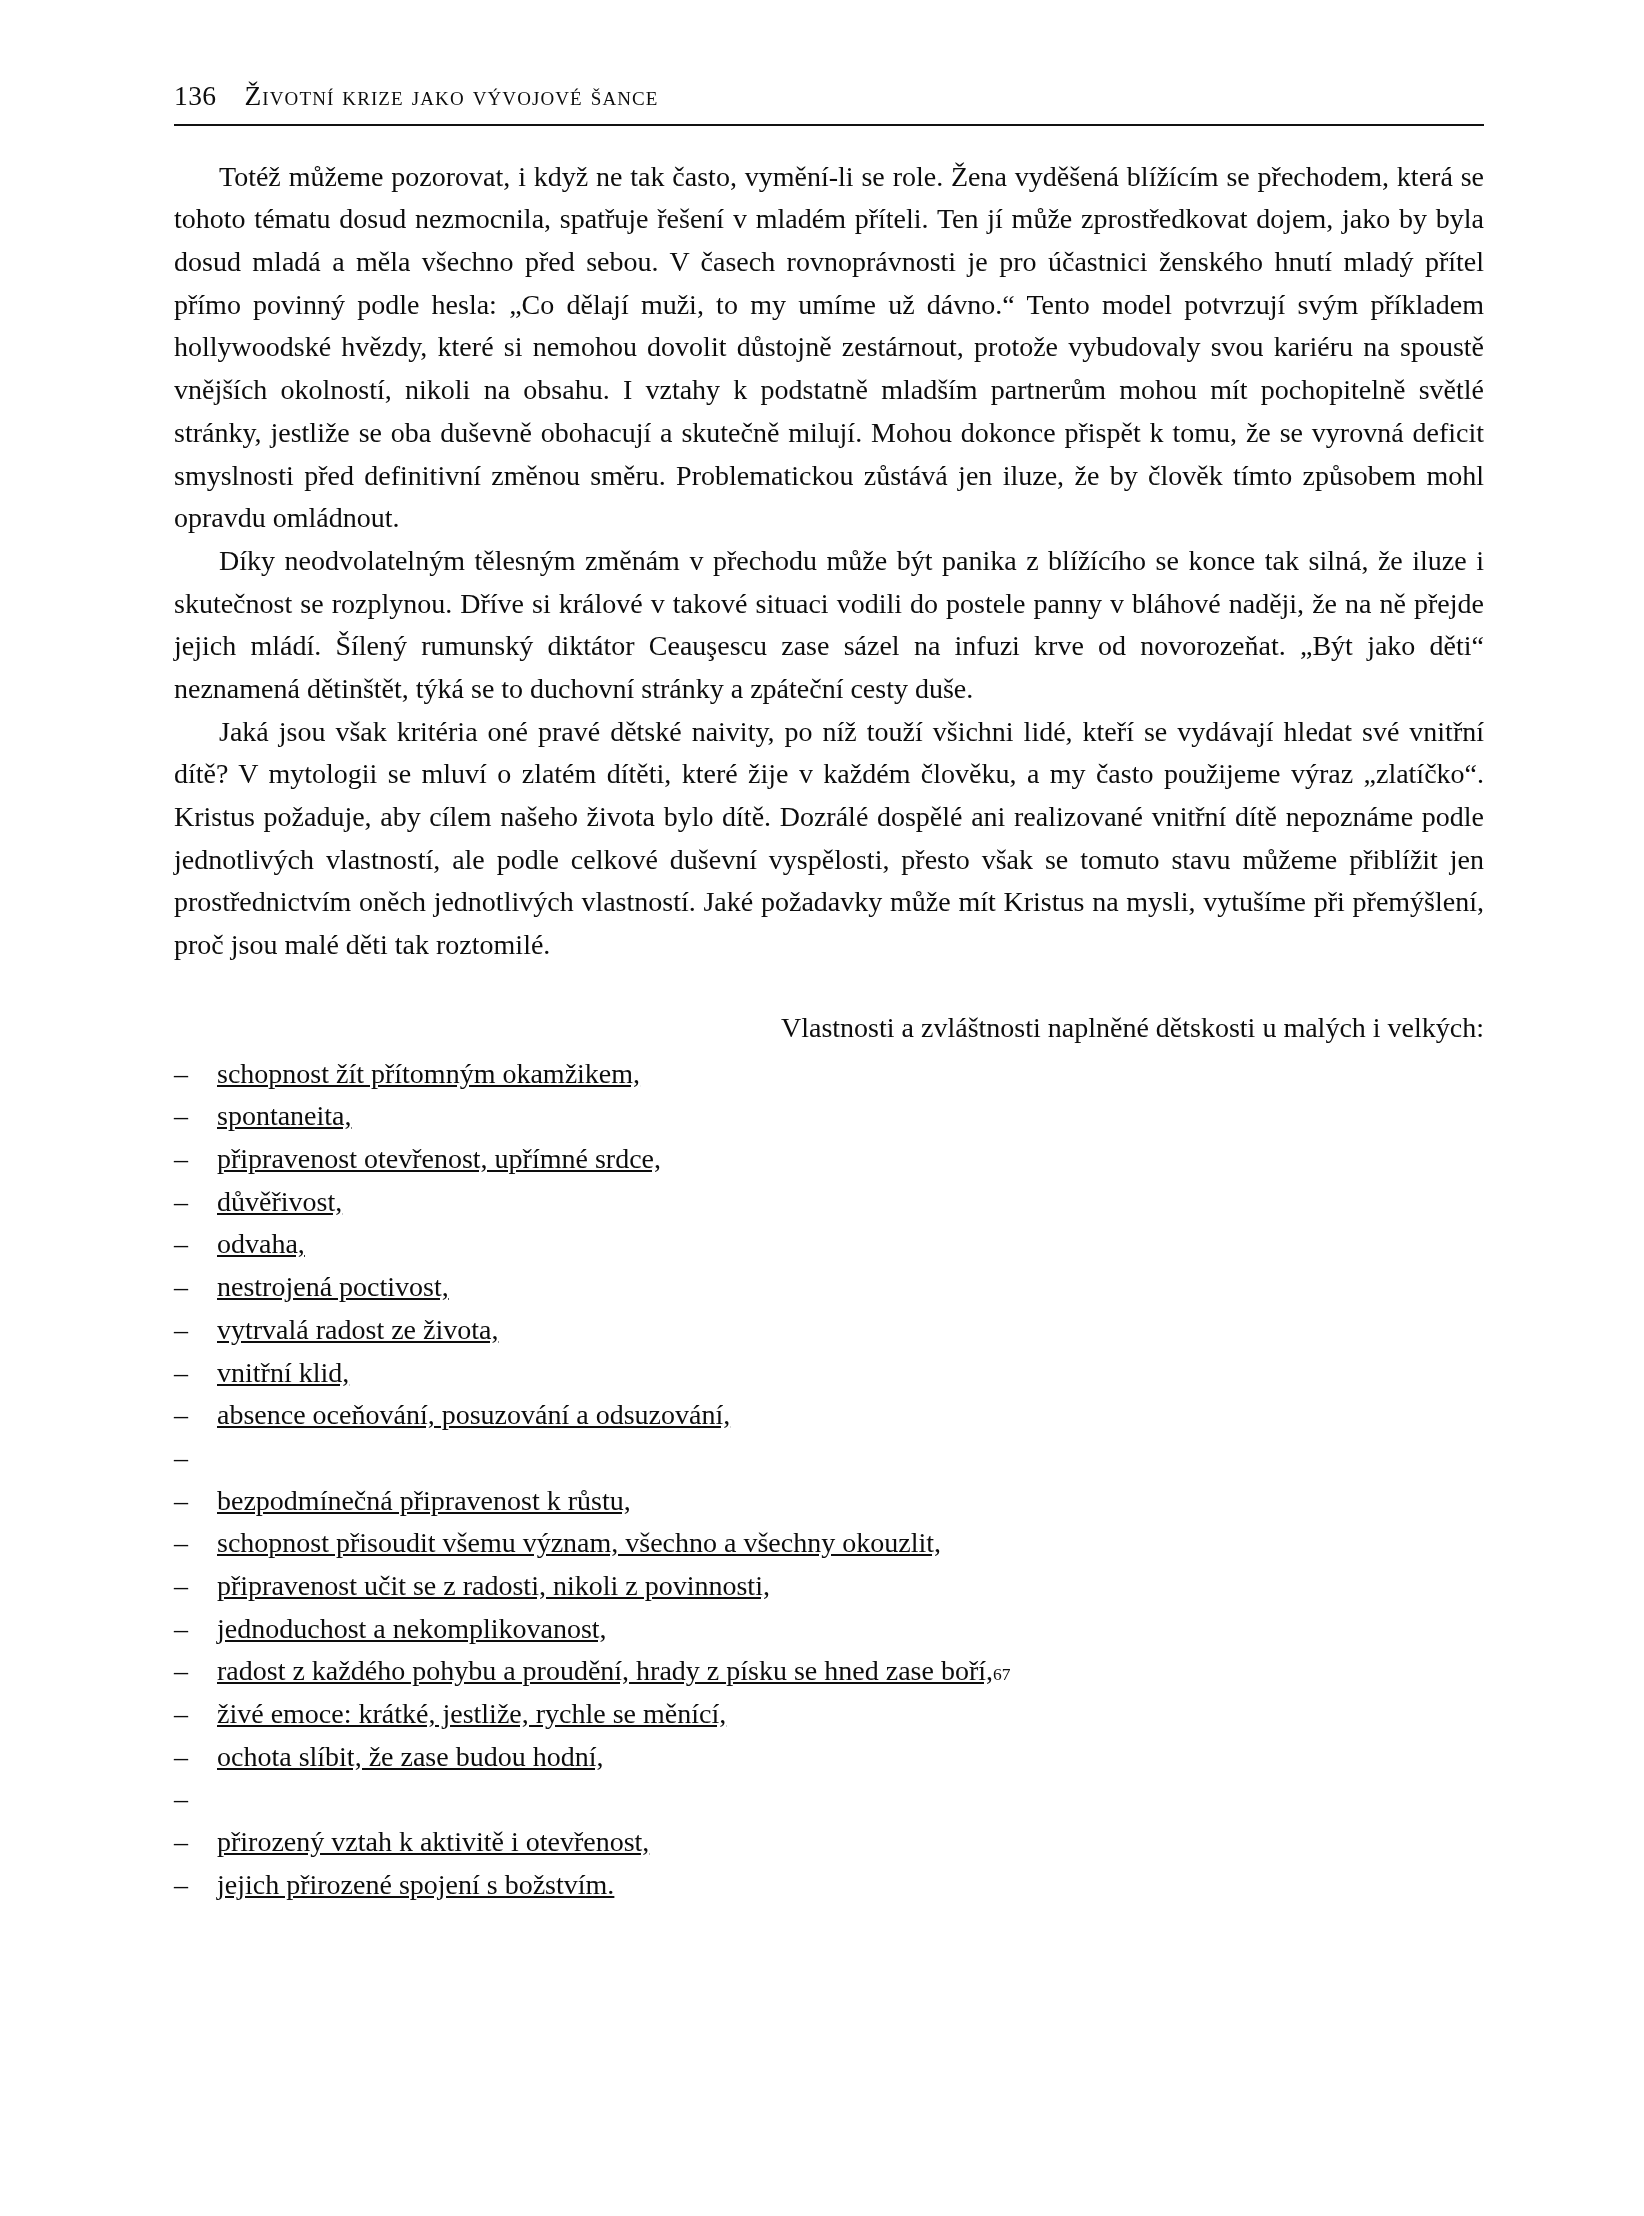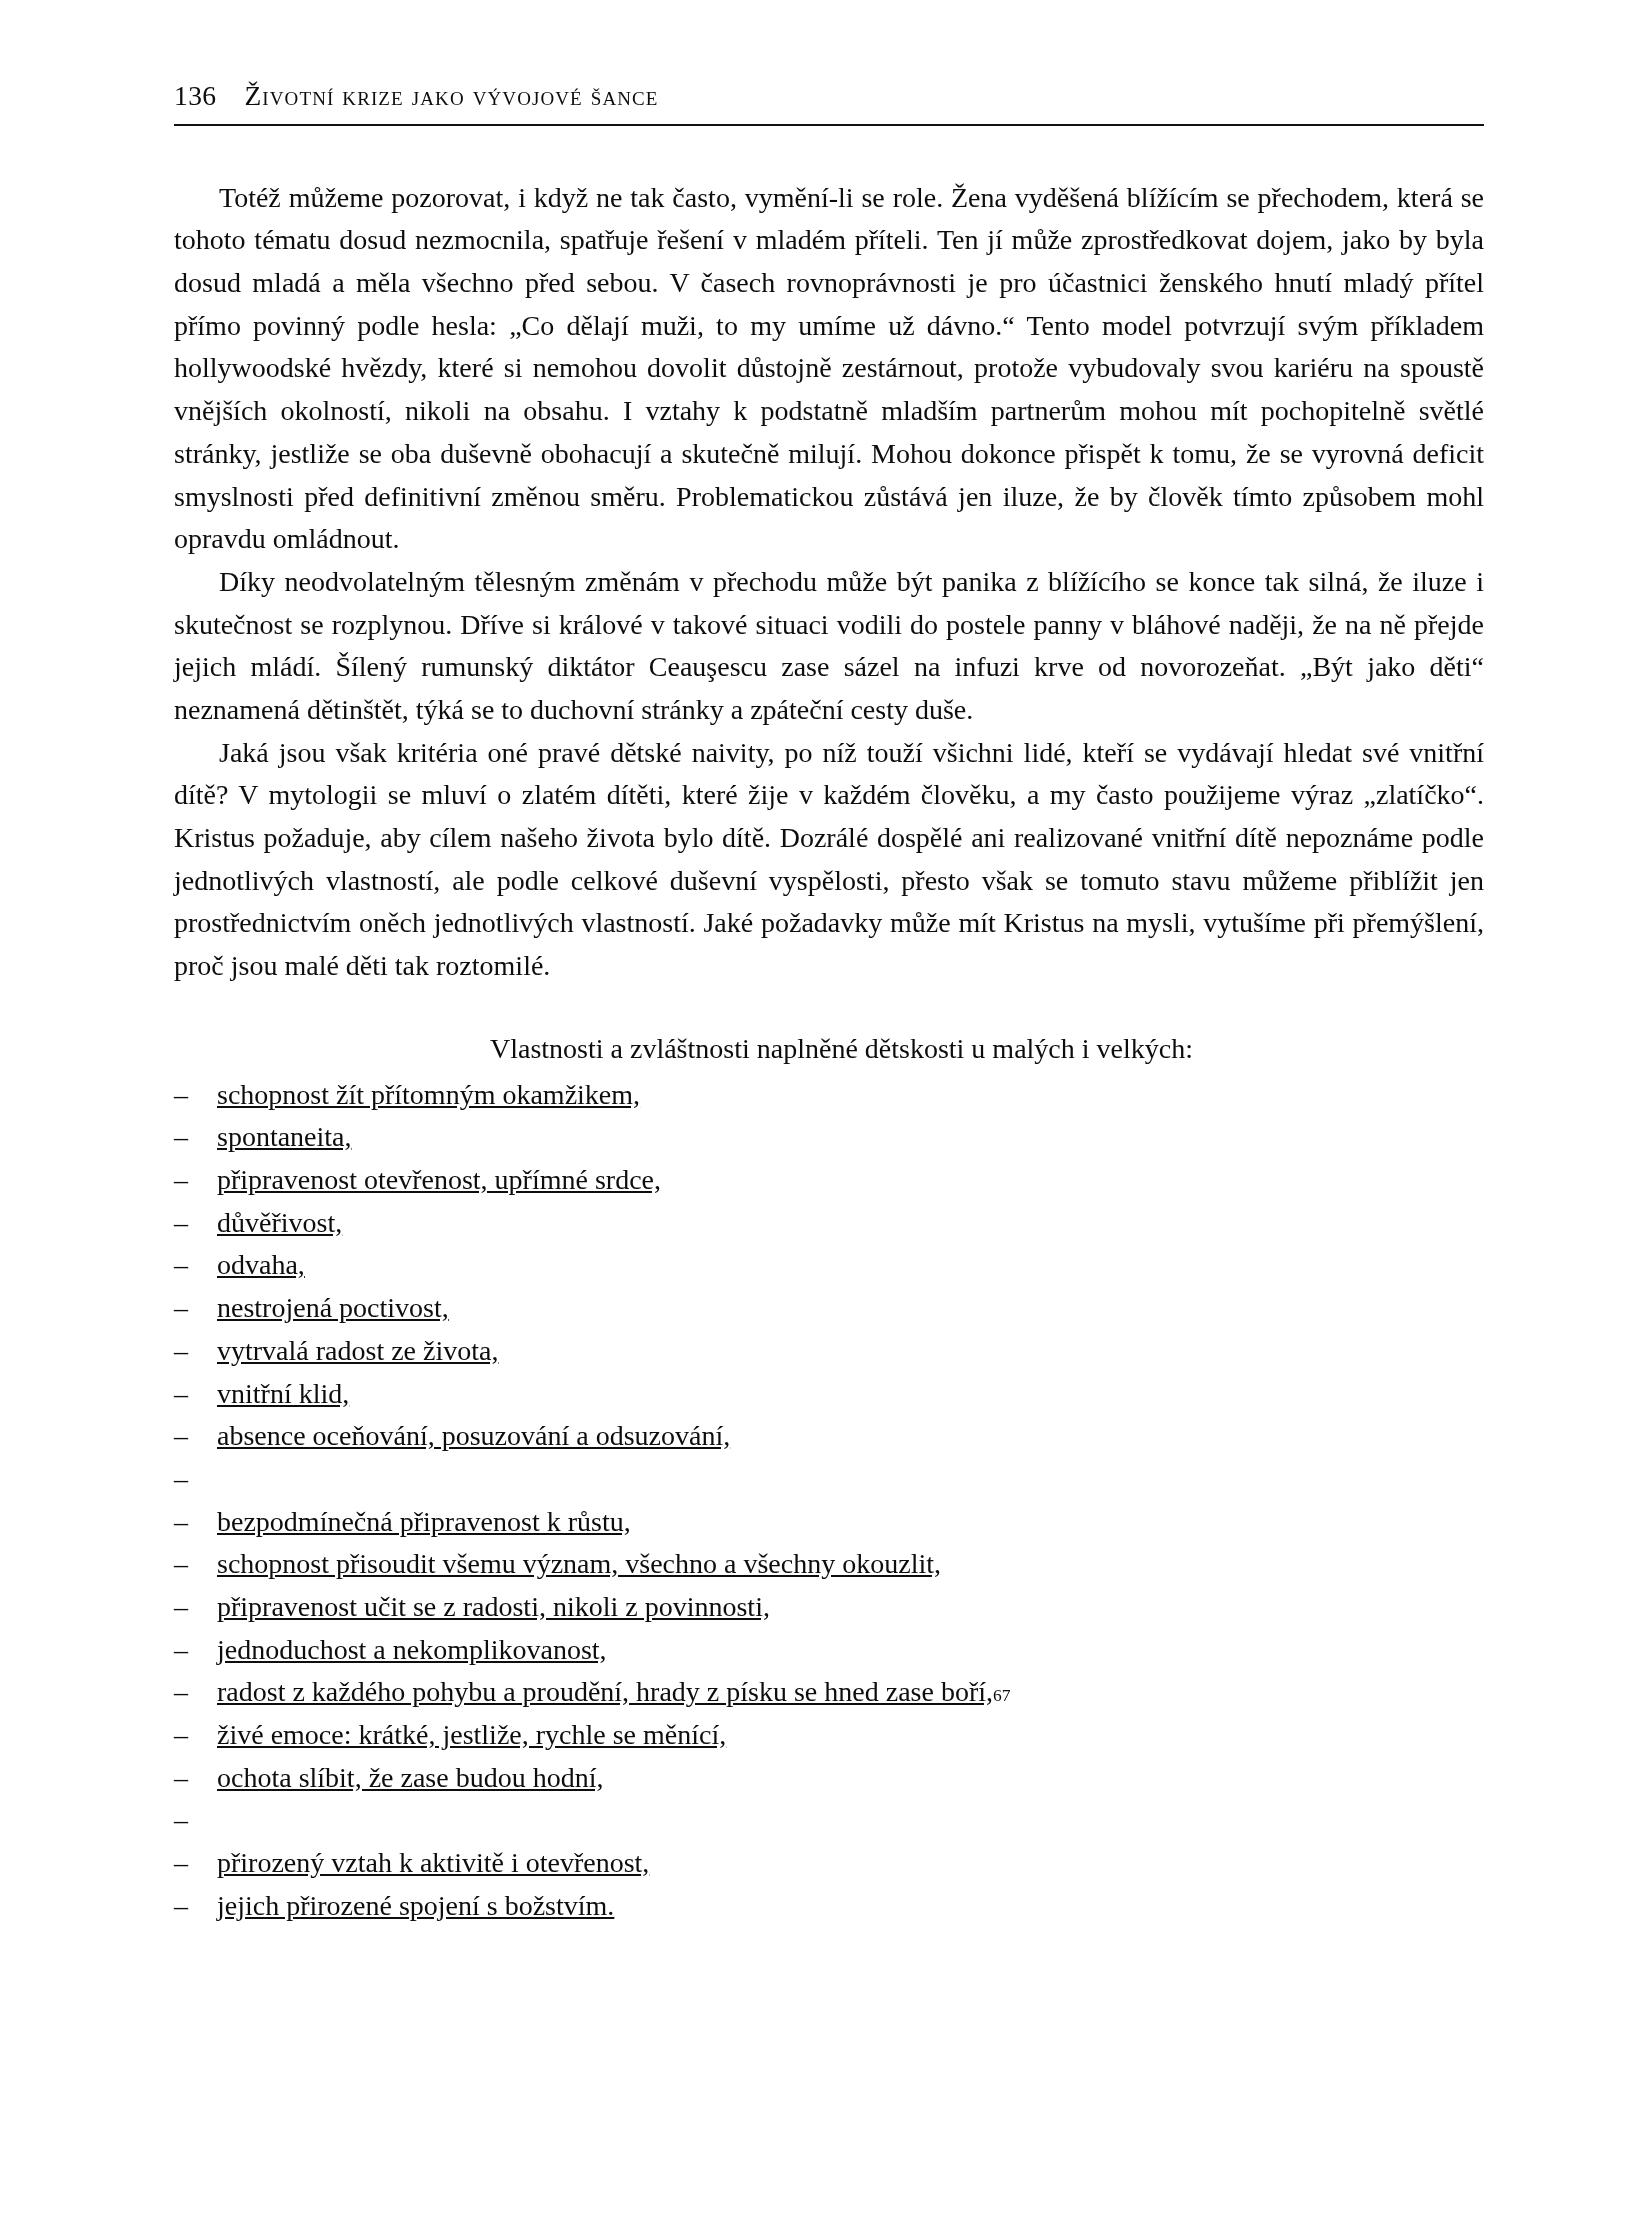--- a/index.html
+++ b/index.html
@@ -44,37 +44,37 @@
     font-size: 27.5px;
     letter-spacing: 1.1px;
   }
   .rule {
     margin-top: 11.7px;
     border-top: 2px solid #111;
     width: 100%;
   }
   
   .body-text {
-    margin-top: 51px;
+    margin-top: 30px;
     font-size: 28px;
     line-height: 1.525;
     text-align: justify;
     text-justify: inter-word;
     hyphens: manual;
   }
   .body-text p {
     margin: 0;
     text-indent: 45px;
   }
   
   .list-intro {
     margin-top: 40px;
     font-size: 28px;
     line-height: 1.525;
-    text-align: center;
+    text-align: right;
     margin-left: 25px;
   }
   ul.traits {
     list-style: none;
     margin: 3.3px 0 0 0;
     padding: 0;
     font-size: 28px;
     line-height: 1.525;
   }
   ul.traits li {

